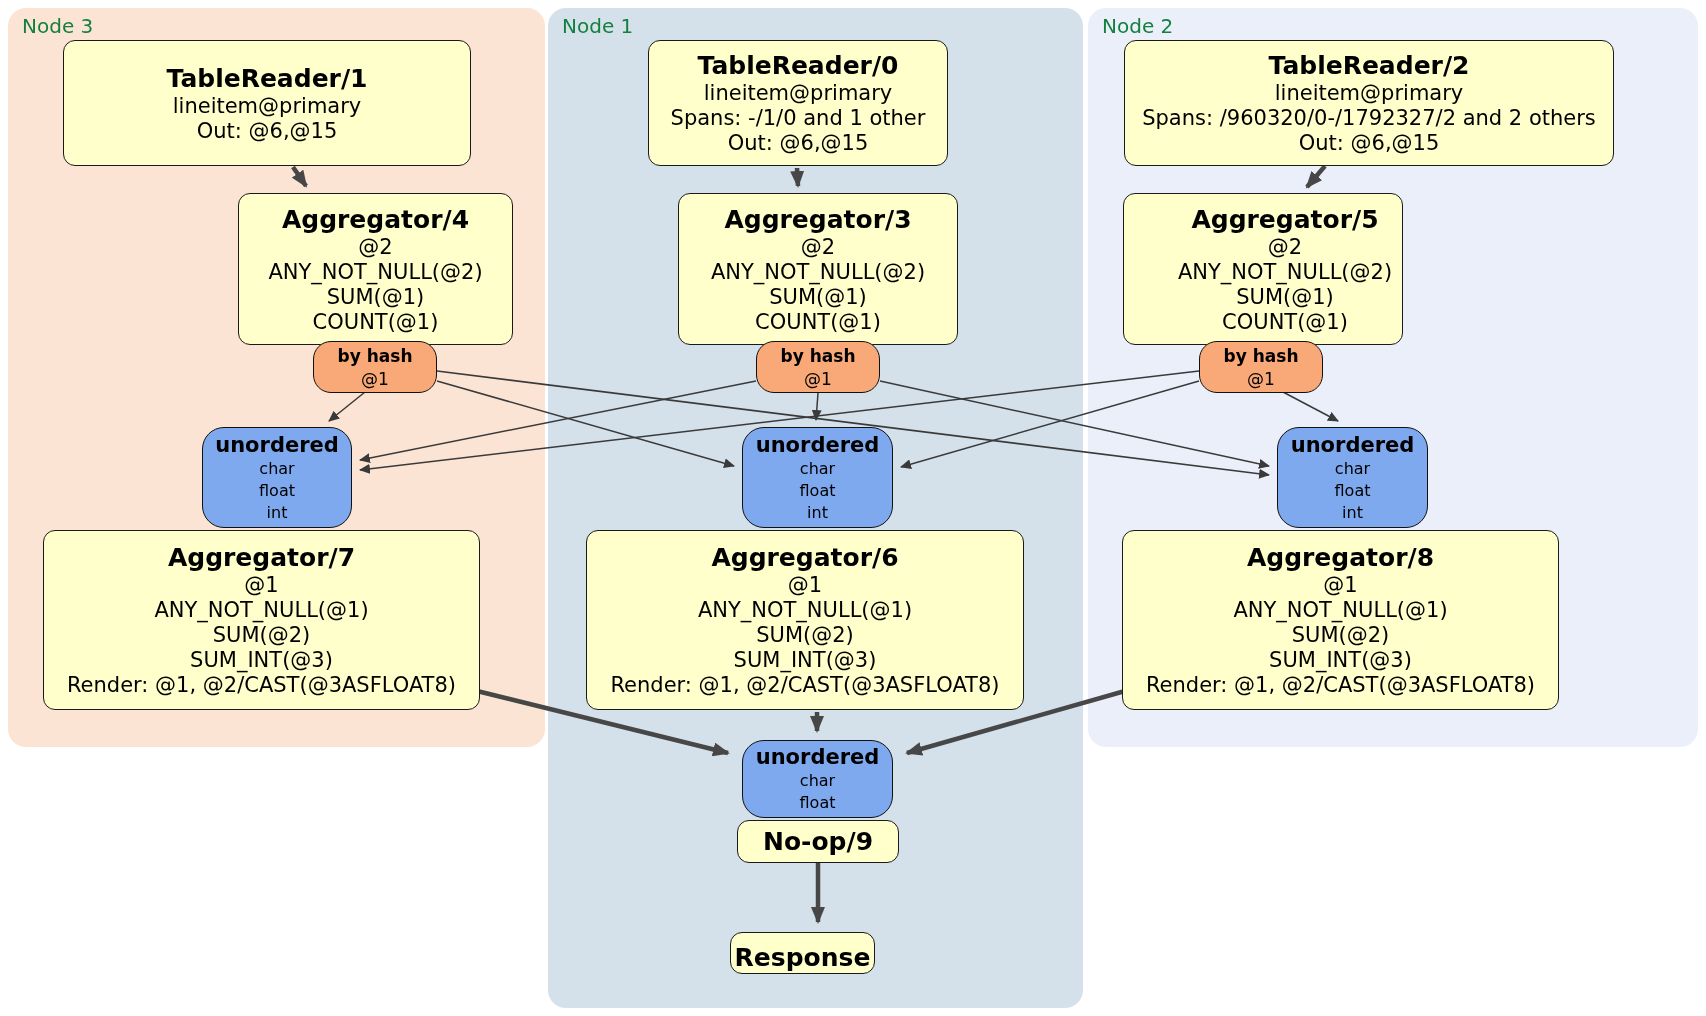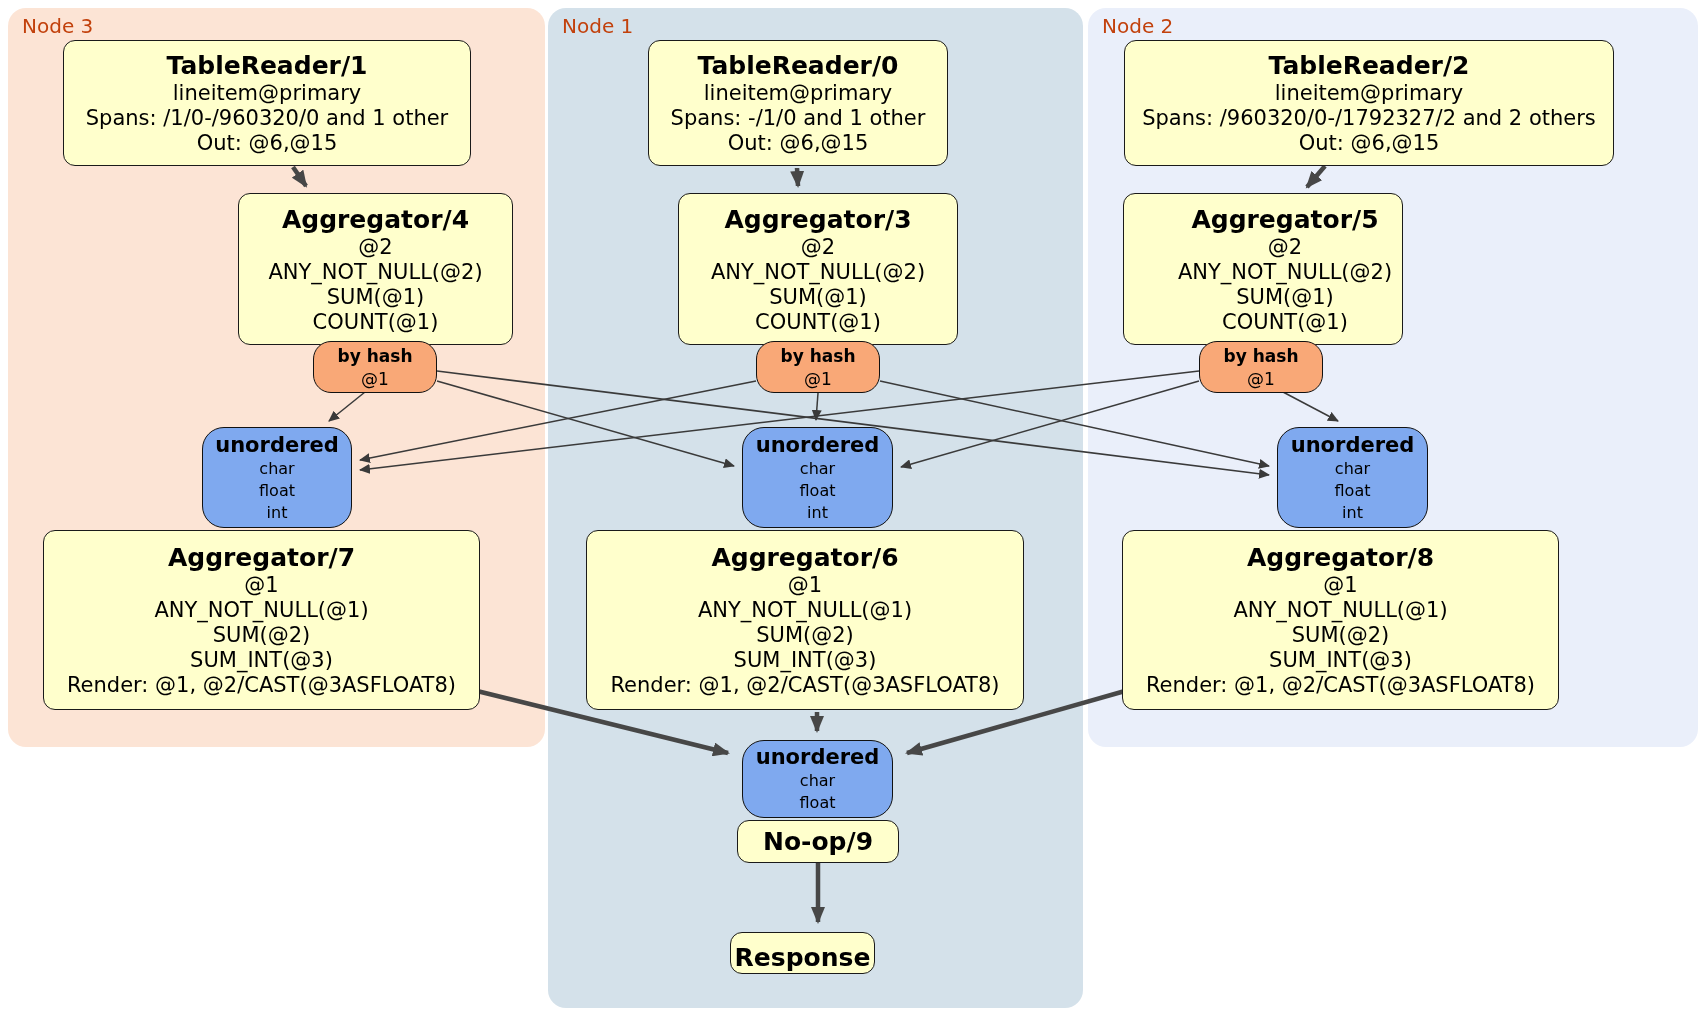--- a/index.html
+++ b/index.html
@@ -1,19 +1,19 @@
 <!DOCTYPE html>
 <html style="--node3-bg: #fce4d5; --node1-bg: #d4e1ea; --node2-bg: #eaeffa; --proc-bg: #ffffcc; --router-bg: #f9a877; --sync-bg: #7fa9ef;"><head>
 <meta charset="utf-8">
 <style>
   html,body{margin:0;padding:0;background:#ffffff;}
   body{font-family:"DejaVu Sans","Liberation Sans",sans-serif;color:#000;}
   #stage{position:relative;width:1706px;height:1016px;background:#fff;overflow:hidden;}
   .region{position:absolute;border-radius:18px;}
-  .region-label{position:absolute;left:14px;top:6px;font-size:20px;line-height:24px;color:#c2410c;}
+  .region-label{position:absolute;left:14px;top:6px;font-size:20px;line-height:24px;color:#15803d;}
   .region-node3{background:var(--node3-bg,#fce4d5);}
   .region-node1{background:var(--node1-bg,#d4e1ea);}
   .region-node2{background:var(--node2-bg,#eaeffa);}
   #edges{position:absolute;left:0;top:0;width:1706px;height:1016px;pointer-events:none;}
   .box{position:absolute;box-sizing:border-box;display:flex;flex-direction:column;
        align-items:center;justify-content:center;text-align:center;}
   .proc{background:var(--proc-bg,#ffffcc);border:1.6px solid #1a1a1a;border-radius:12px;}
   .proc .title{font-weight:bold;font-size:25px;line-height:31px;white-space:nowrap;}
   .proc .line{font-size:21px;line-height:25px;white-space:nowrap;}
   .router{background:var(--router-bg,#f9a877);border:1.8px solid #111;border-radius:18px;}
@@ -68,21 +68,20 @@
       <path d="M880,381 L1269,466" marker-end="url(#arrowSmall)"></path>
       <path d="M1199,371 L360,470" marker-end="url(#arrowSmall)"></path>
       <path d="M1199,381 L901,467" marker-end="url(#arrowSmall)"></path>
       <path d="M1283,392 L1338,421" marker-end="url(#arrowSmall)"></path>
     </g>
   </svg>
 
   <div class="box proc" style="left:63px;top:40px;width:408px;height:126px;">
     <div class="title">TableReader/1</div>
     <div class="line">lineitem@primary</div>
-    <div class="line">Spans: /1/0-/960320/0 and 1 other</div>
     <div class="line">Out: @6,@15</div>
   </div>
   <div class="box proc" style="left:648px;top:40px;width:300px;height:126px;">
     <div class="title">TableReader/0</div>
     <div class="line">lineitem@primary</div>
     <div class="line">Spans: -/1/0 and 1 other</div>
     <div class="line">Out: @6,@15</div>
   </div>
   <div class="box proc" style="left:1124px;top:40px;width:490px;height:126px;">
     <div class="title">TableReader/2</div>

